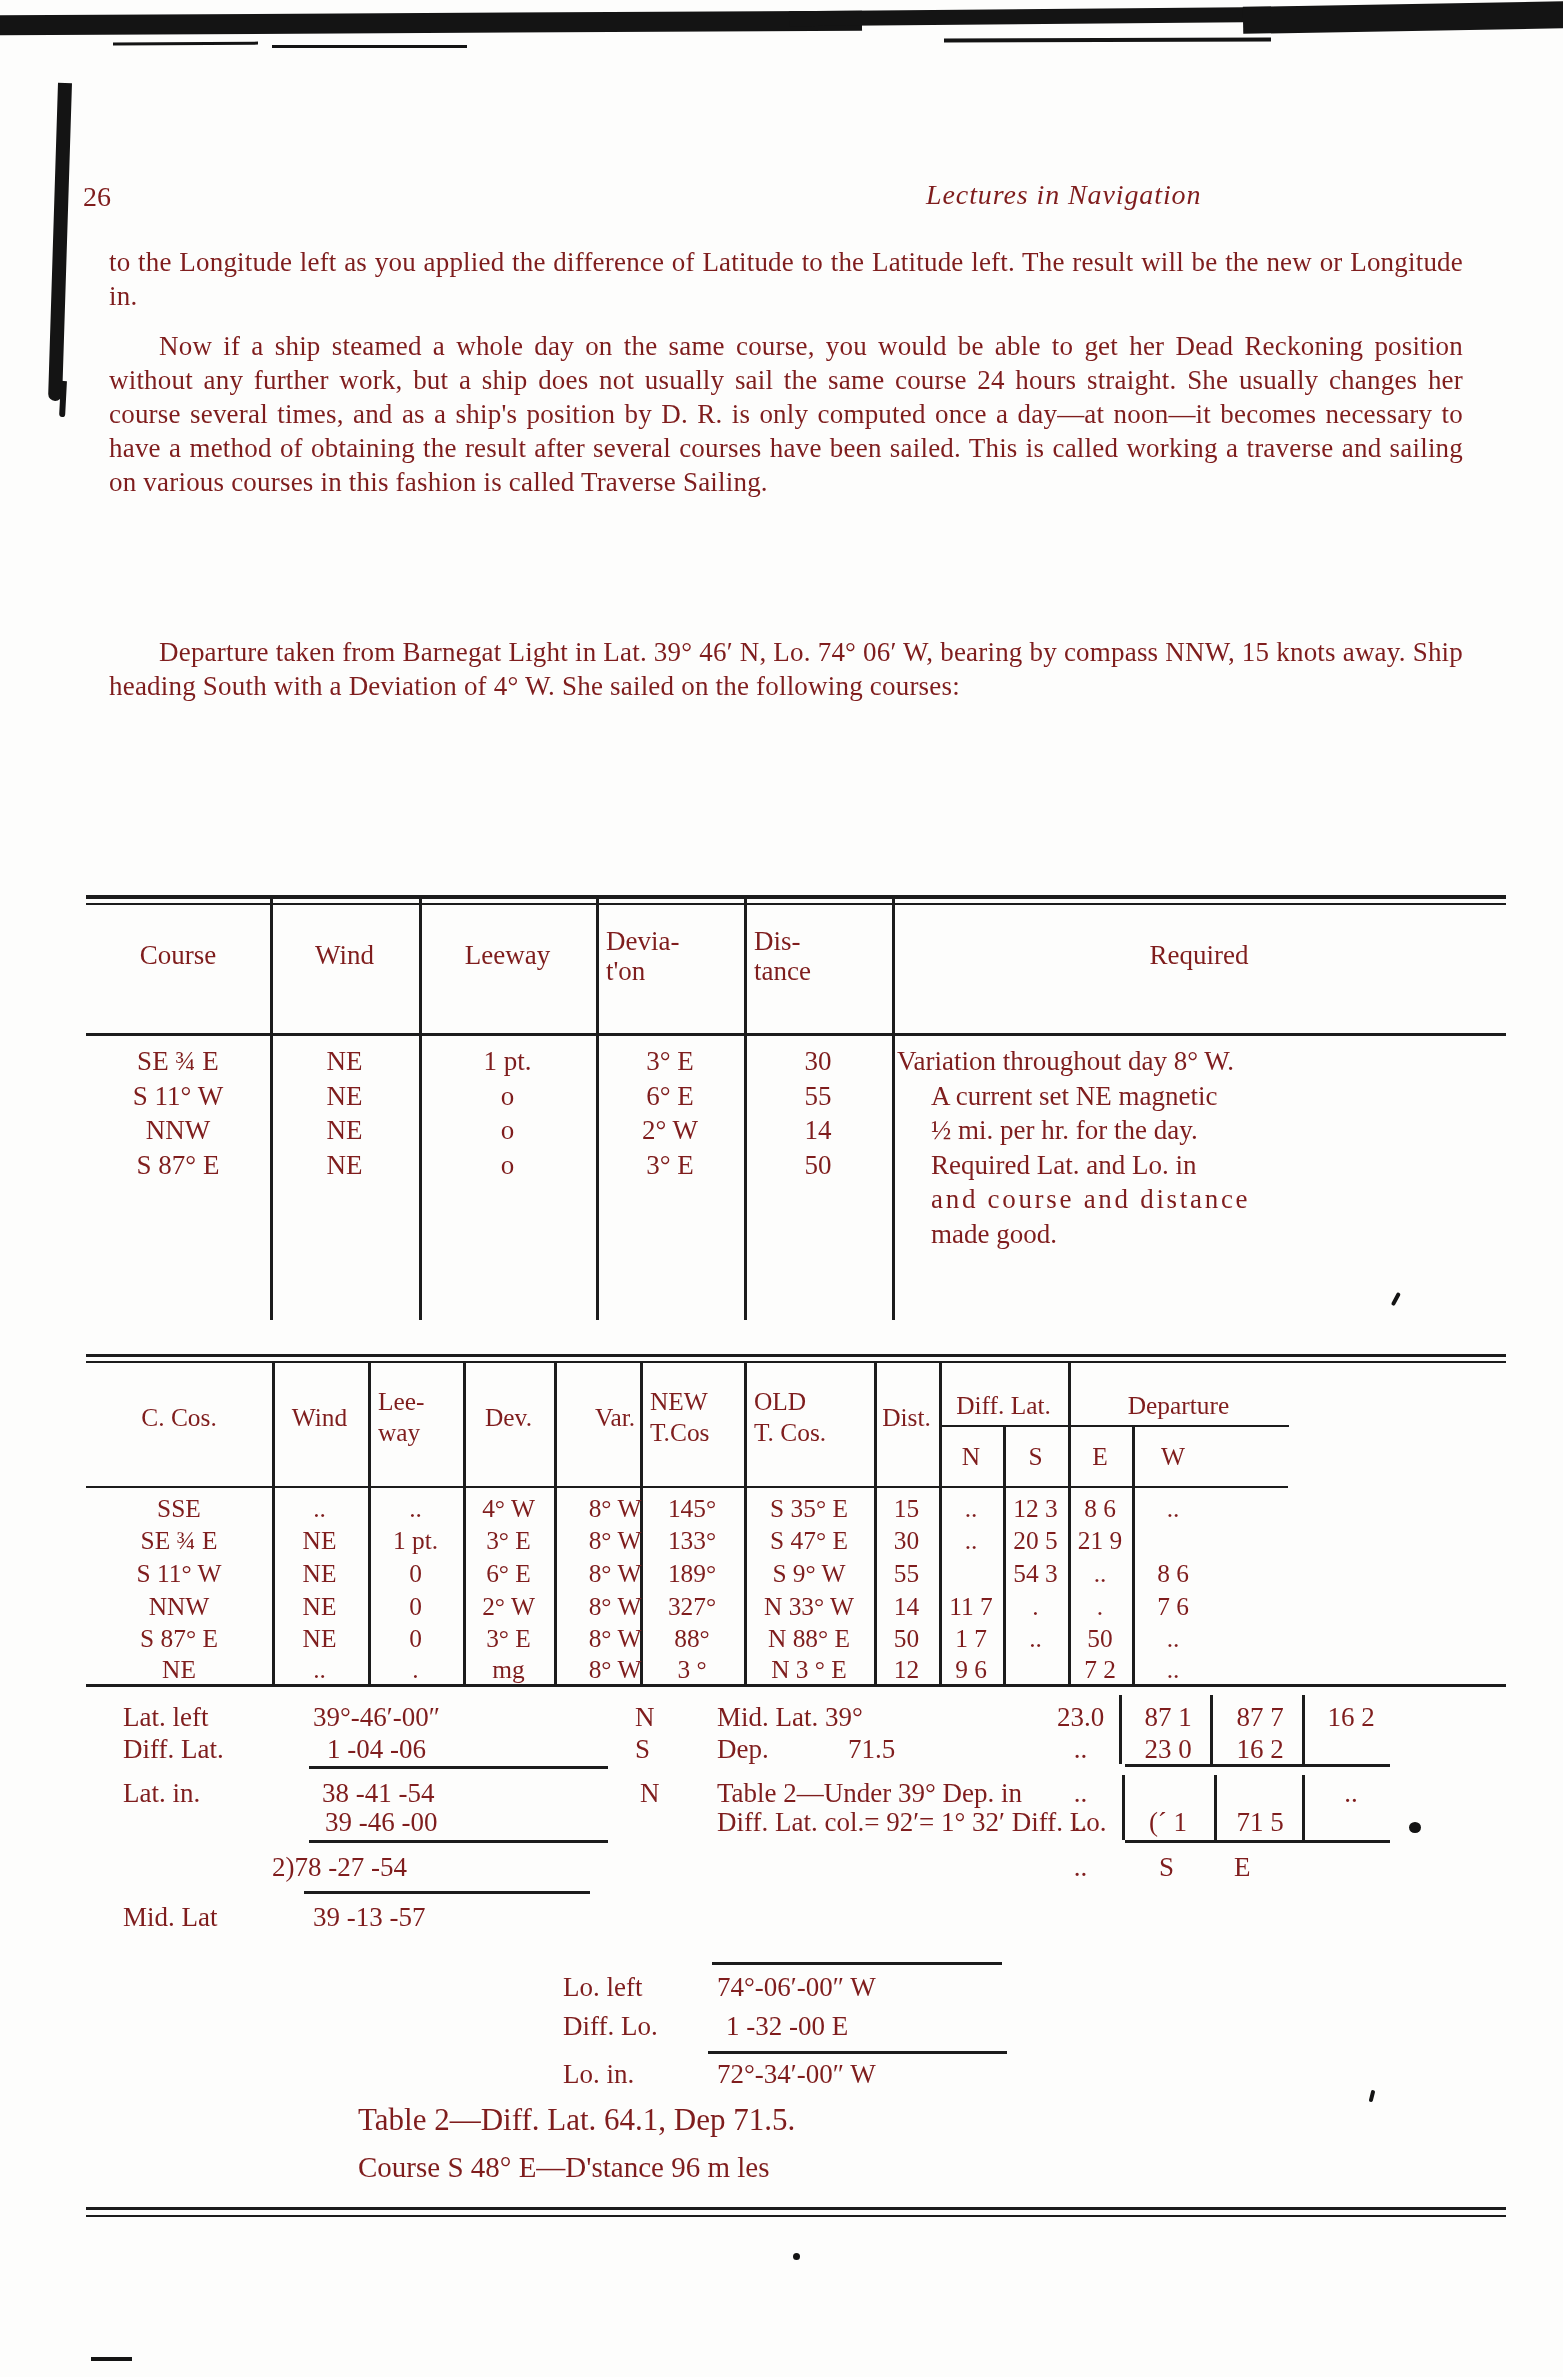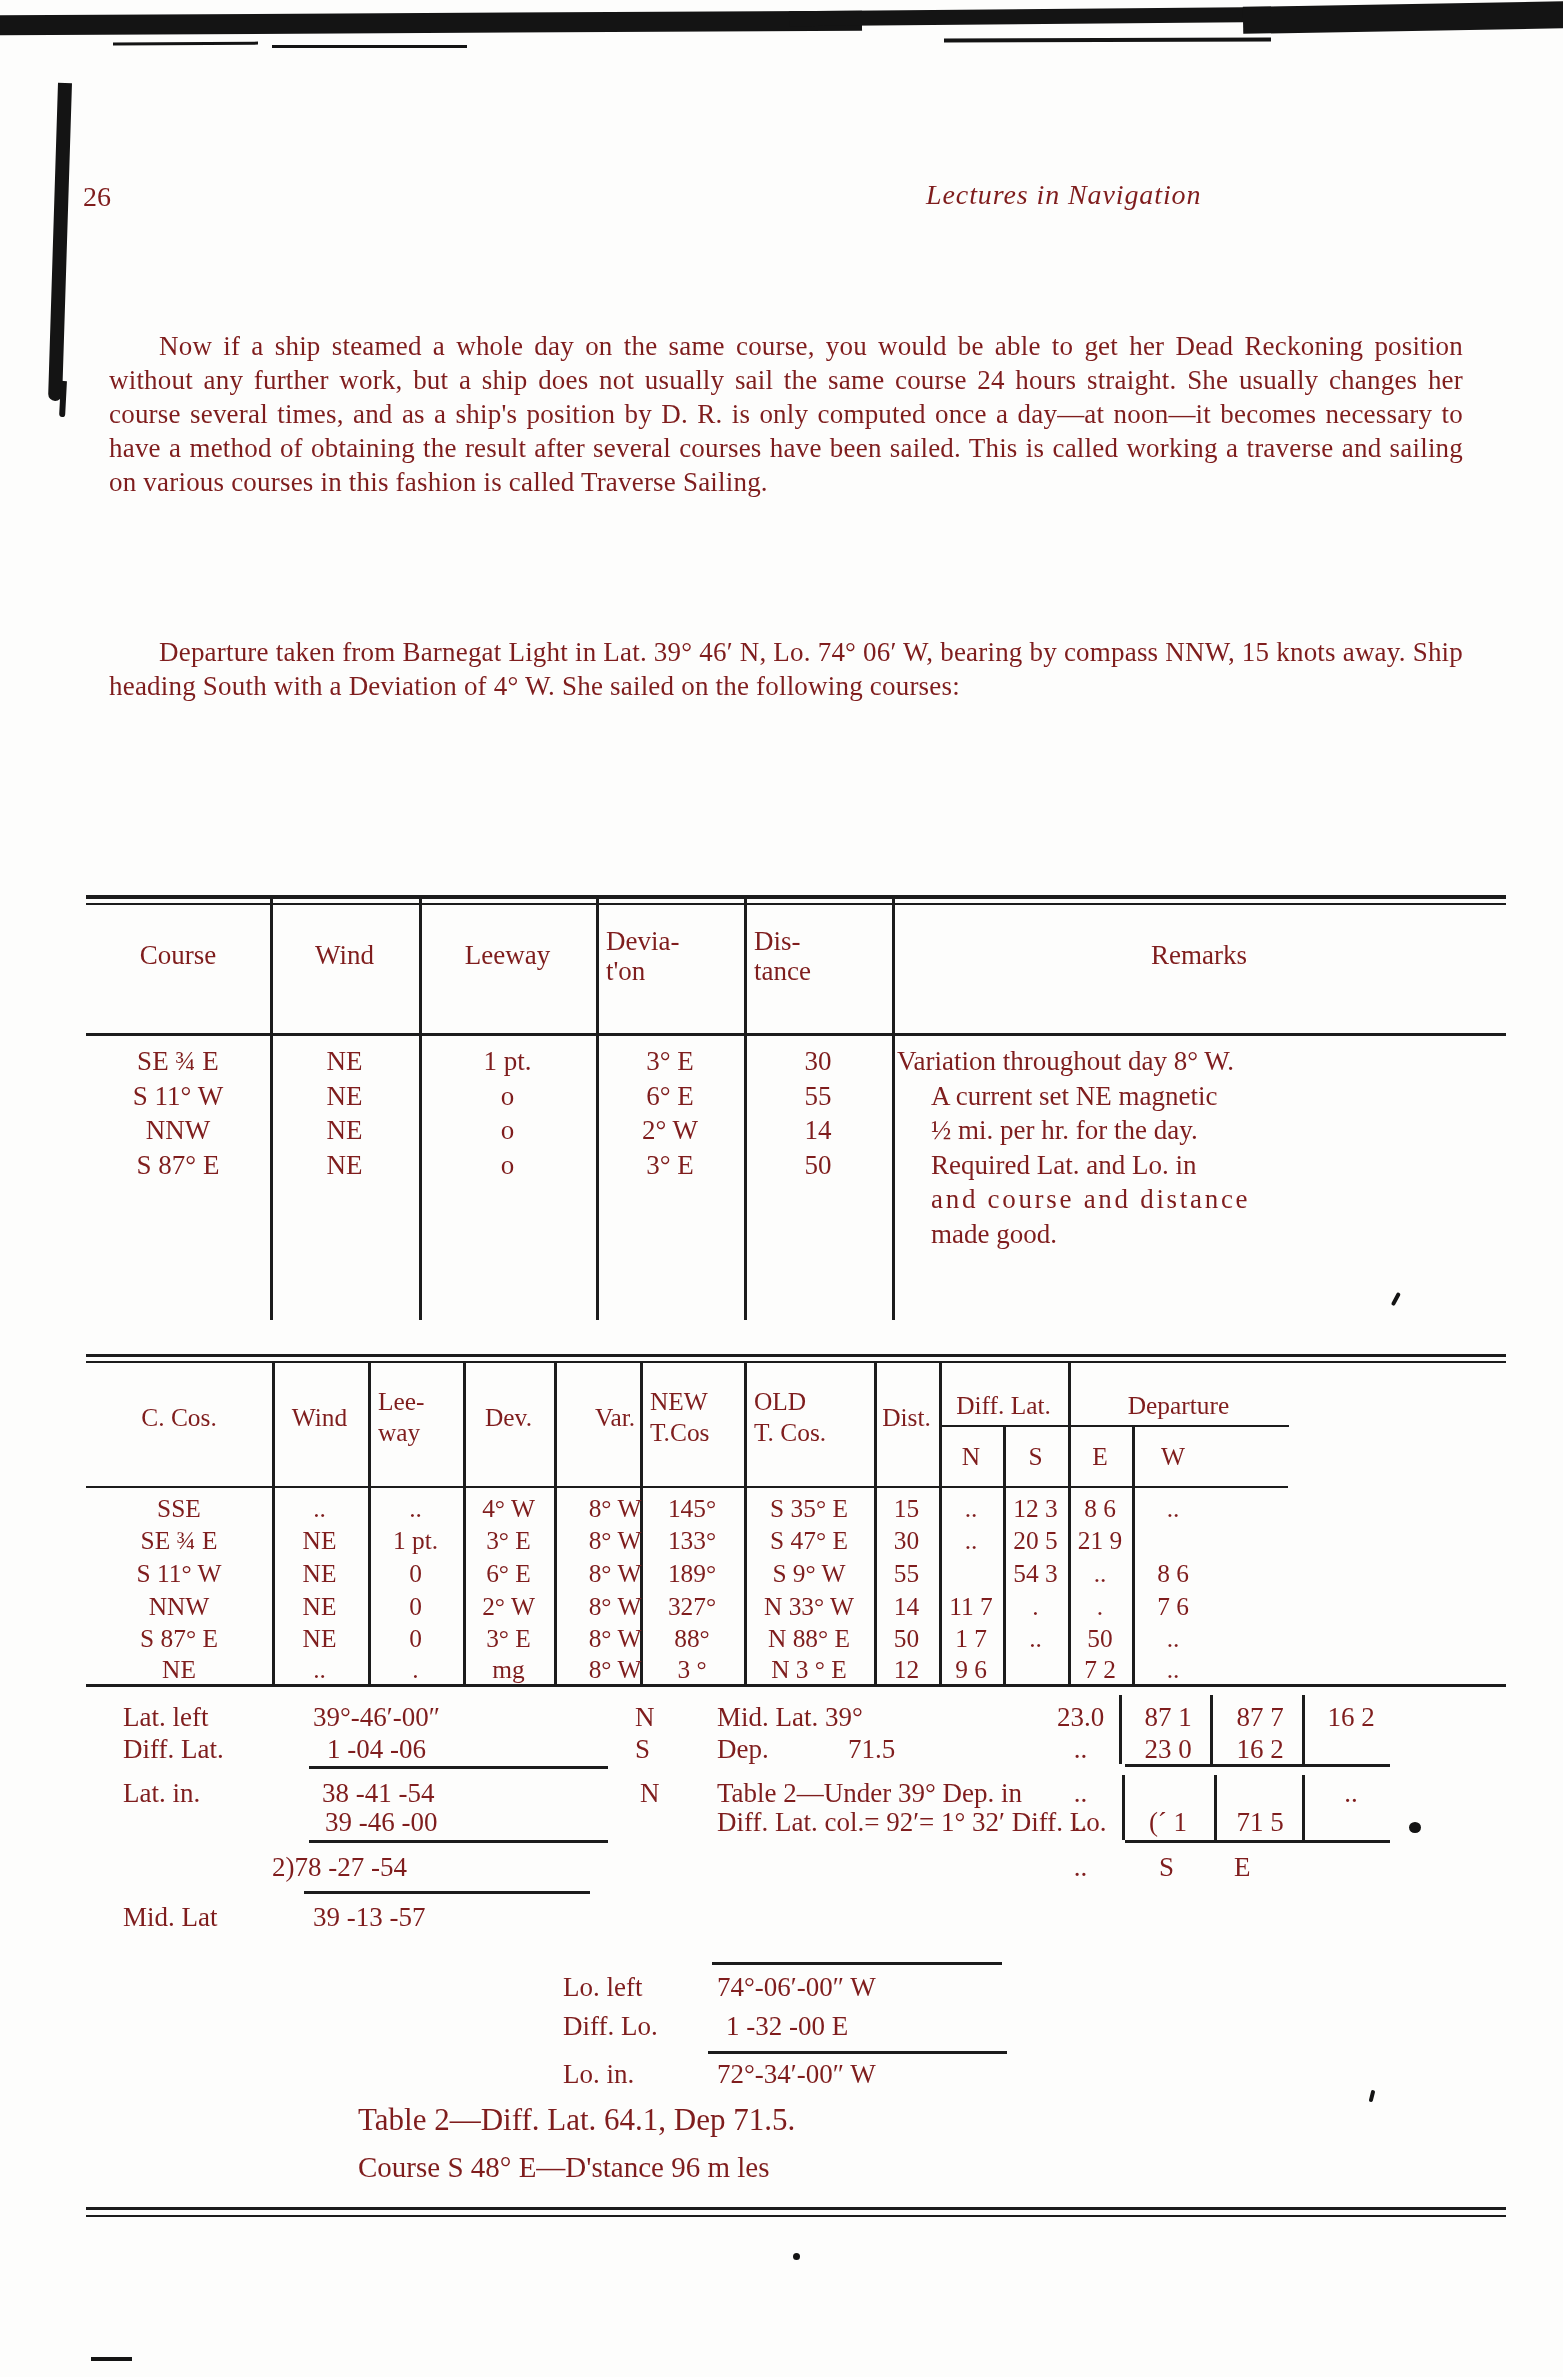--- a/index.html
+++ b/index.html
@@ -45,41 +45,42 @@
   <div class="art" style="left:60px;top:381px;width:6.4px;height:36px;border-radius:0 0 5.4px 5.4px;transform:rotate(3deg);"></div>
   <div class="art" style="left:1409px;top:1822px;width:11.8px;height:11px;border-radius:50%;"></div>
   <div class="art" style="left:793px;top:2253px;width:7.3px;height:7.3px;border-radius:50%;"></div>
   <div class="art" style="left:1394px;top:1292px;width:3.6px;height:13.6px;border-radius:1.8px;transform:rotate(28deg);"></div>
   <div class="art" style="left:1370px;top:2090px;width:3.6px;height:11.8px;border-radius:1.8px;transform:rotate(14deg);"></div>
   <div class="art" style="left:91px;top:2357px;width:41px;height:3.6px;"></div>
 
   <div class="s" style="left:83px;top:180px;font-size:28px;">26</div>
   <div class="s" style="left:926px;top:178px;font-size:28px;font-style:italic;letter-spacing:0.9px;">Lectures in Navigation</div>
 
+  <div class="j" style="top:245px;">to the Longitude left as you applied the difference of Latitude to the Latitude left.  The result will be the new or Longitude in.</div>
   <div class="j ind" style="top:329px;">Now if a ship steamed a whole day on the same course, you would be able to get her Dead Reckoning position without any further work, but a ship does not usually sail the same course 24 hours straight.  She usually changes her course several times, and as a ship's position by D. R. is only computed once a day—at noon—it becomes necessary to have a method of obtaining the result after several courses have been sailed.  This is called working a traverse and sailing on various courses in this fashion is called Traverse Sailing.</div>
   <div class="j ind" style="top:635px;">Departure taken from Barnegat Light in Lat. 39° 46′ N, Lo. 74° 06′ W, bearing by compass NNW, 15 knots away.  Ship heading South with a Deviation of 4° W.  She sailed on the following courses:</div>
 
   <div>
     <div class="h" style="left:86px;top:895px;width:1420px;height:3.6px;"></div>
     <div class="h" style="left:86px;top:903px;width:1420px;height:1.8px;"></div>
     <div class="h" style="left:86px;top:1033px;width:1420px;"></div>
     <div class="v" style="left:270px;top:898px;height:422px;"></div>
     <div class="v" style="left:419px;top:898px;height:422px;"></div>
     <div class="v" style="left:596px;top:898px;height:422px;"></div>
     <div class="v" style="left:744px;top:898px;height:422px;"></div>
     <div class="v" style="left:892px;top:898px;height:422px;"></div>
 
     <div class="s c t1 c1a" style="top:939px;">Course</div>
     <div class="s c t1 c1b" style="top:939px;">Wind</div>
     <div class="s c t1 c1c" style="top:939px;">Leeway</div>
     <div class="s pre t1 c1d" style="top:926px;">Devia-
 t'on</div>
     <div class="s pre t1 c1e" style="top:926px;">Dis-
 tance</div>
-    <div class="s c t1" style="left:892px;width:614px;top:939px;">Remarks</div>
+    <div class="s c t1" style="left:892px;width:614px;top:939px;">Required</div>
 
     <div class="s c t1 c1a r1a">SE ¾ E</div>
     <div class="s c t1 c1b r1a">NE</div>
     <div class="s c t1 c1c r1a">1 pt.</div>
     <div class="s c t1 c1d r1a">3° E</div>
     <div class="s c t1 c1e r1a">30</div>
 
     <div class="s c t1 c1a r1b">S 11° W</div>
     <div class="s c t1 c1b r1b">NE</div>
     <div class="s c t1 c1c r1b">o</div>

